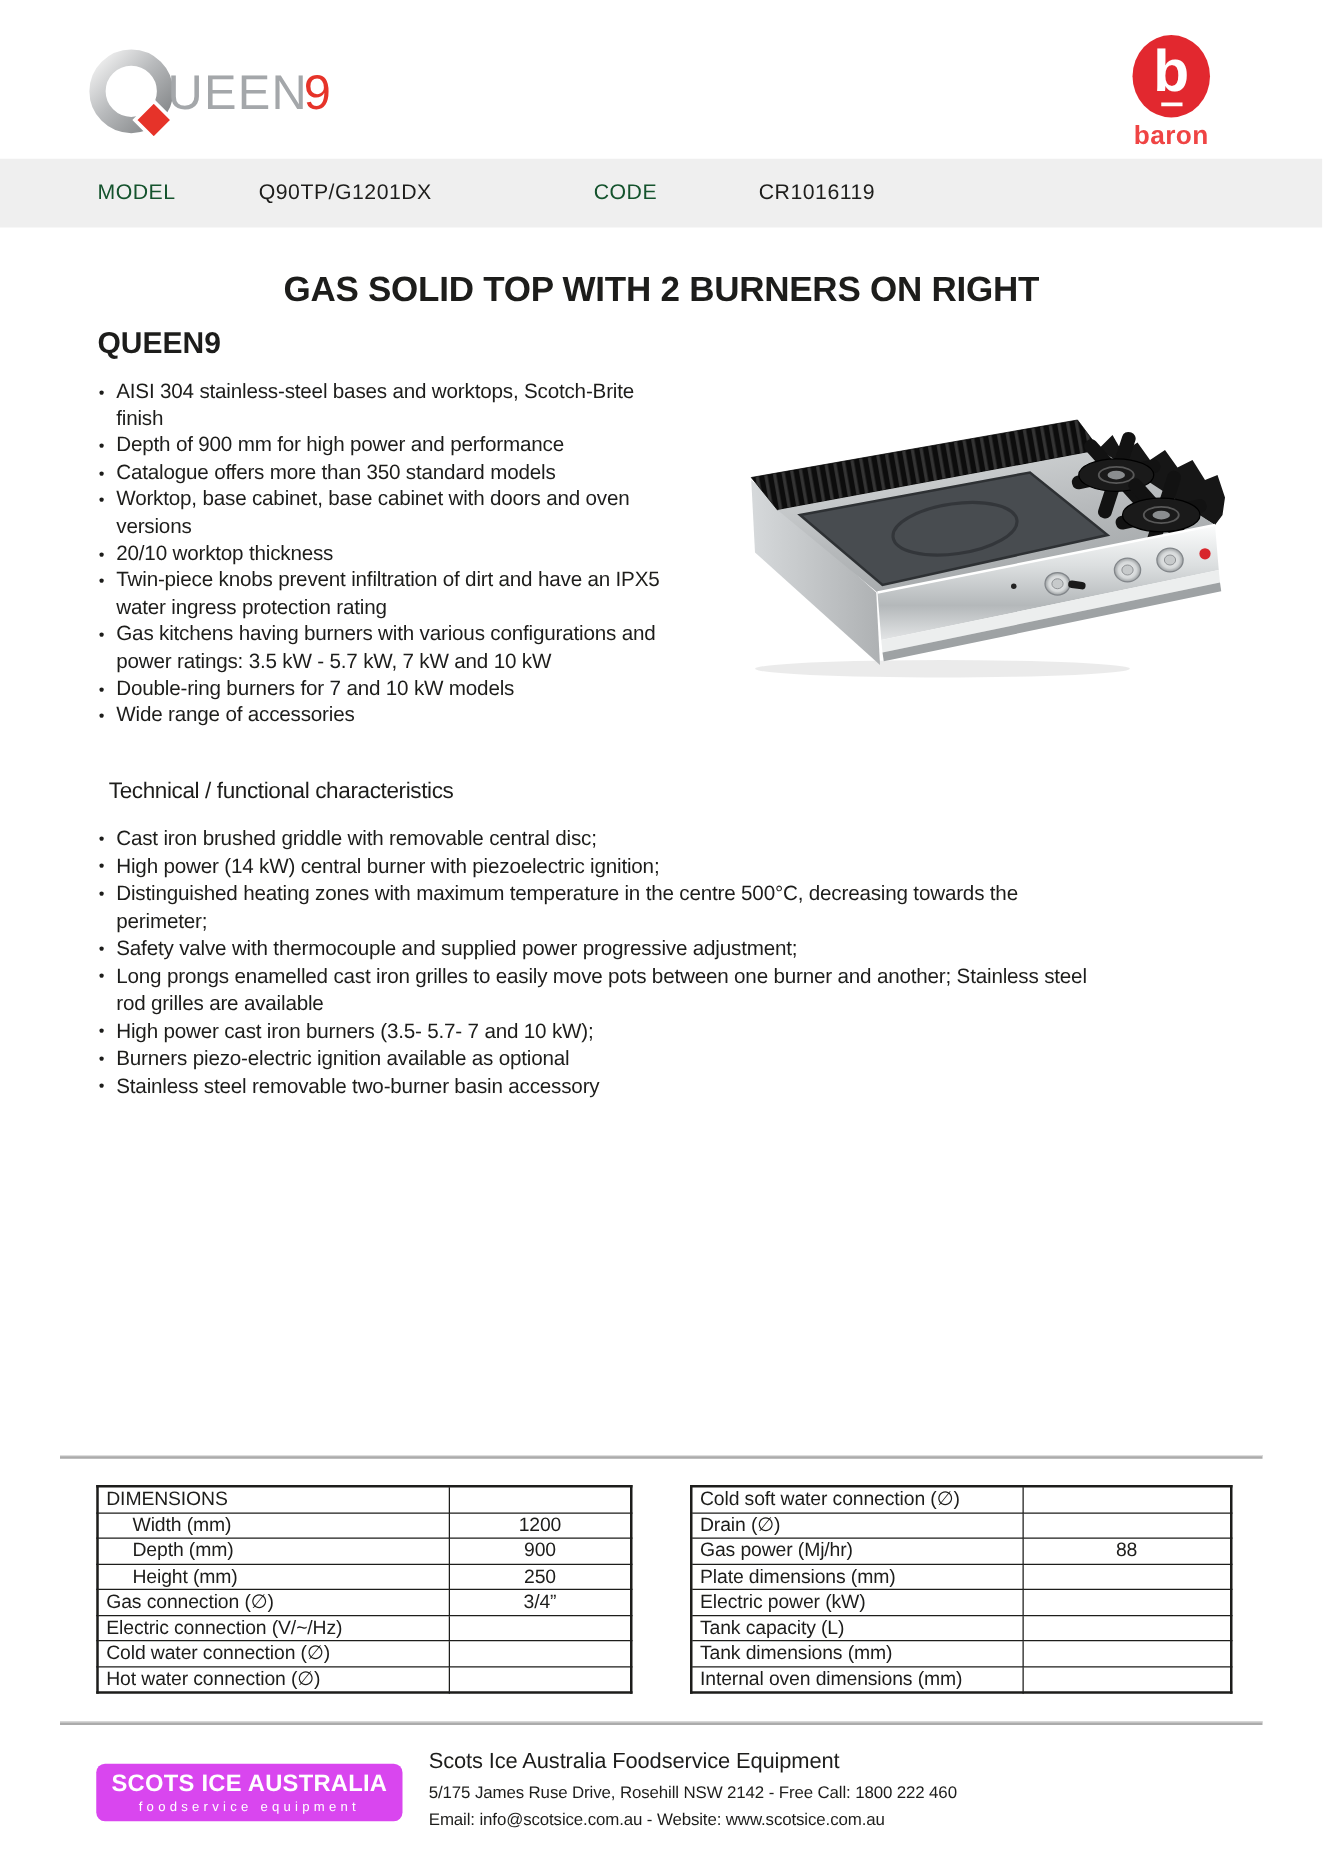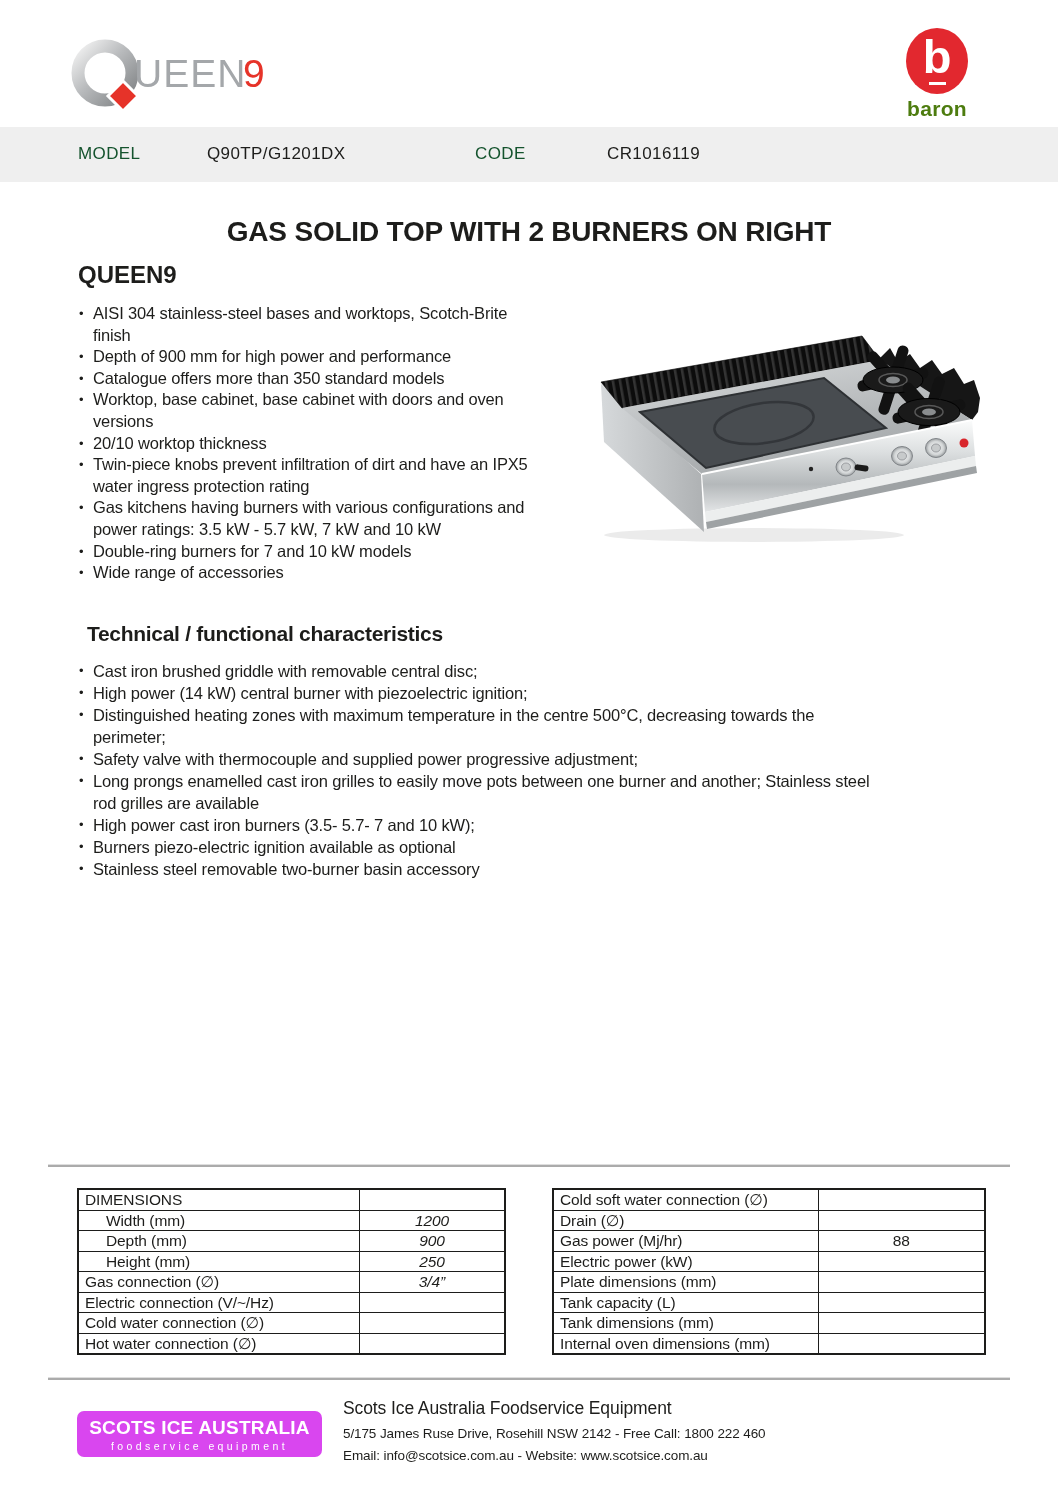--- a/index.html
+++ b/index.html
@@ -8,51 +8,51 @@
     position:relative; width:1058px; height:1497px; background:#ffffff;
     font-family:"Liberation Sans", sans-serif; color:#1d1d1b; overflow:hidden;
   }
   
   .queen9-logo { position:absolute; left:70px; top:34px; width:240px; height:80px; }
   .baron-logo  { position:absolute; left:897px; top:28px; width:80px; text-align:center; }
   .baron-circle { position:relative; width:62px; height:66px; margin:0 auto; border-radius:50%;
                   background:#e2282f; }
   .baron-b { position:absolute; left:0; right:0; top:1px; color:#fff; font-size:47px; font-weight:700; }
   .baron-underline { position:absolute; left:23px; bottom:9px; width:17px; height:3px; background:#fff; }
-  .baron-word { margin-top:3px; font-size:21px; font-weight:700; letter-spacing:0.3px; color:#4d7c0f; }
+  .baron-word { margin-top:3px; font-size:21px; font-weight:700; letter-spacing:0.3px; color:#ef4444; }
   
   .model-bar { position:absolute; left:0; top:127px; width:1058px; height:55px; background:#efefef; }
   .model-bar span { position:absolute; top:17px; font-size:17px; letter-spacing:0.4px; }
   .bar-label { color:#14532d; letter-spacing:1px; }
   .pos-model-label { left:78px; }  .pos-model-value { left:207px; }
   .pos-code-label  { left:475px; } .pos-code-value  { left:607px; }
   
   .doc-title { position:absolute; left:0; top:204px; width:1058px; text-align:center;
                font-size:28px; font-weight:700; letter-spacing:-0.2px;margin-top:12px; }
   .h-queen9 { position:absolute; left:78px; top:261px; font-size:24px; font-weight:700; }
-  .h-tech   { position:absolute; left:87px; top:622px; font-size:21px; font-weight:700; letter-spacing:-0.3px; }
+  .h-tech   { position:absolute; left:87px; top:622px; font-size:18px; font-weight:400; letter-spacing:-0.3px; }
   
   ul.bullets { position:absolute; list-style:none; font-size:16.5px; letter-spacing:-0.15px; }
   ul.bullets li { position:relative; padding-left:15px; }
   ul.bullets li::before { content:"•"; position:absolute; left:1px; top:0; font-size:13px; line-height:inherit; }
   .queen9-list { left:78px; top:303px; width:458px; line-height:21.6px; }
   .tech-list   { left:78px; top:660px; width:792px; line-height:22px; }
   
   .rule { position:absolute; left:48px; width:962px; height:3px;
           background:#ababab; border-top:1px solid #dedede; }
   .rule-1 { top:1164px; } .rule-2 { top:1377px; }
   
   .spec-table { position:absolute; border-collapse:collapse; table-layout:fixed;
                 font-size:15.5px; letter-spacing:-0.1px; border:2px solid #1d1d1b; }
   .spec-table td { border:1px solid #1d1d1b; height:19.5px; line-height:19.5px; padding:0 6px;
                    overflow:hidden; white-space:nowrap; }
   .spec-table td.val { text-align:center; }
   .spec-table td.indent { padding-left:27px; }
   .table-left  { left:77px;  top:1188px; width:429px; }
-  .table-left  td.lbl { width:263px; } .table-left td.val { width:136px;font-style:italic; }
+  .table-left  td.lbl { width:263px; } .table-left td.val { width:136px; }
   .table-right { left:552px; top:1188px; width:432px; }
   .table-right td.lbl { width:265px; } .table-right td.val { width:167px; }
   
   .footer-badge { position:absolute; left:77px; top:1411px; width:245px; height:46px;
                   background:#d946ef; border-radius:7px; color:#fff; text-align:center; }
   .badge-line1 { margin-top:6px; font-size:19px; font-weight:700; letter-spacing:0.2px; }
   .badge-line2 { margin-top:1px; font-size:10.5px; letter-spacing:3.4px; }
   .footer-info { position:absolute; left:343px; top:1398px; }
   .footer-company { font-size:17.5px; letter-spacing:-0.1px; }
   .footer-address, .footer-contact { font-size:13.5px; font-weight:400; letter-spacing:-0.1px; margin-top:7px; }
@@ -256,25 +256,25 @@
         </tr>
       <tr>
           <td class="lbl">Drain (∅)</td>
           <td class="val"></td>
         </tr>
       <tr>
           <td class="lbl">Gas power (Mj/hr)</td>
           <td class="val">88</td>
         </tr>
       <tr>
+          <td class="lbl">Plate dimensions (mm)</td>
+          <td class="val"></td>
+        </tr>
+      <tr>
           <td class="lbl">Electric power (kW)</td>
-          <td class="val"></td>
-        </tr>
-      <tr>
-          <td class="lbl">Plate dimensions (mm)</td>
           <td class="val"></td>
         </tr>
       <tr>
           <td class="lbl">Tank capacity (L)</td>
           <td class="val"></td>
         </tr>
       <tr>
           <td class="lbl">Tank dimensions (mm)</td>
           <td class="val"></td>
         </tr>

